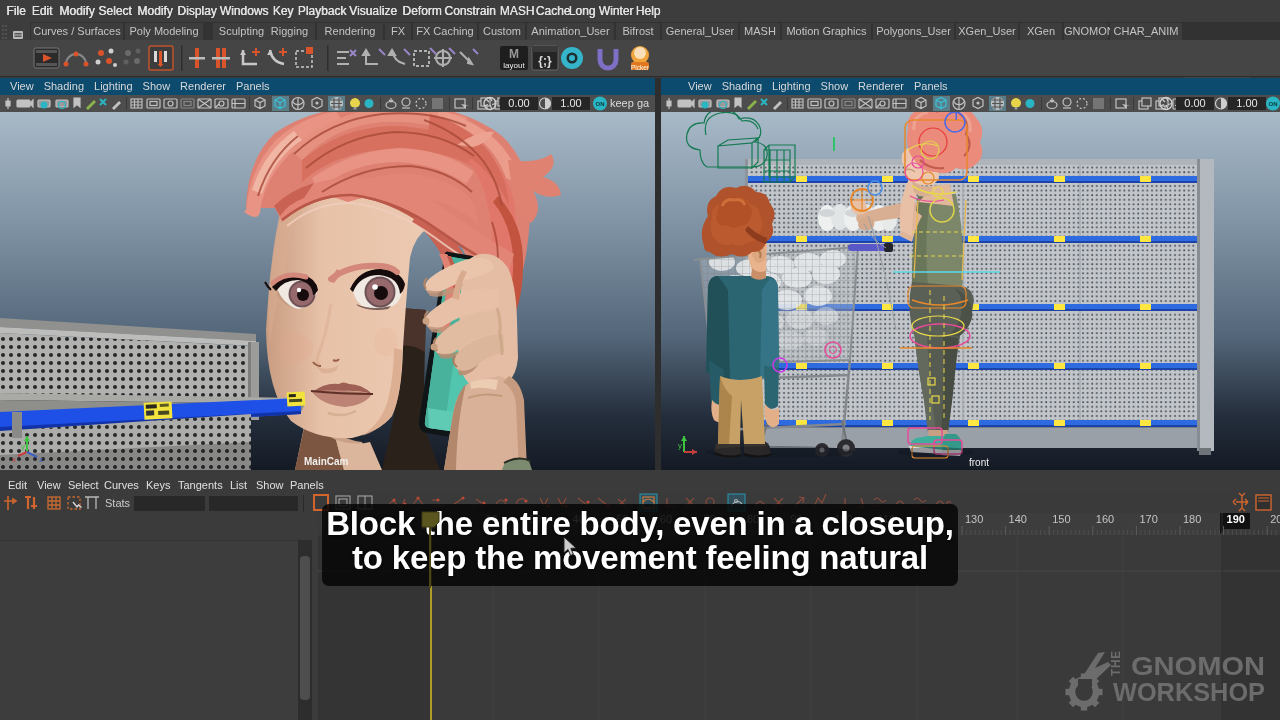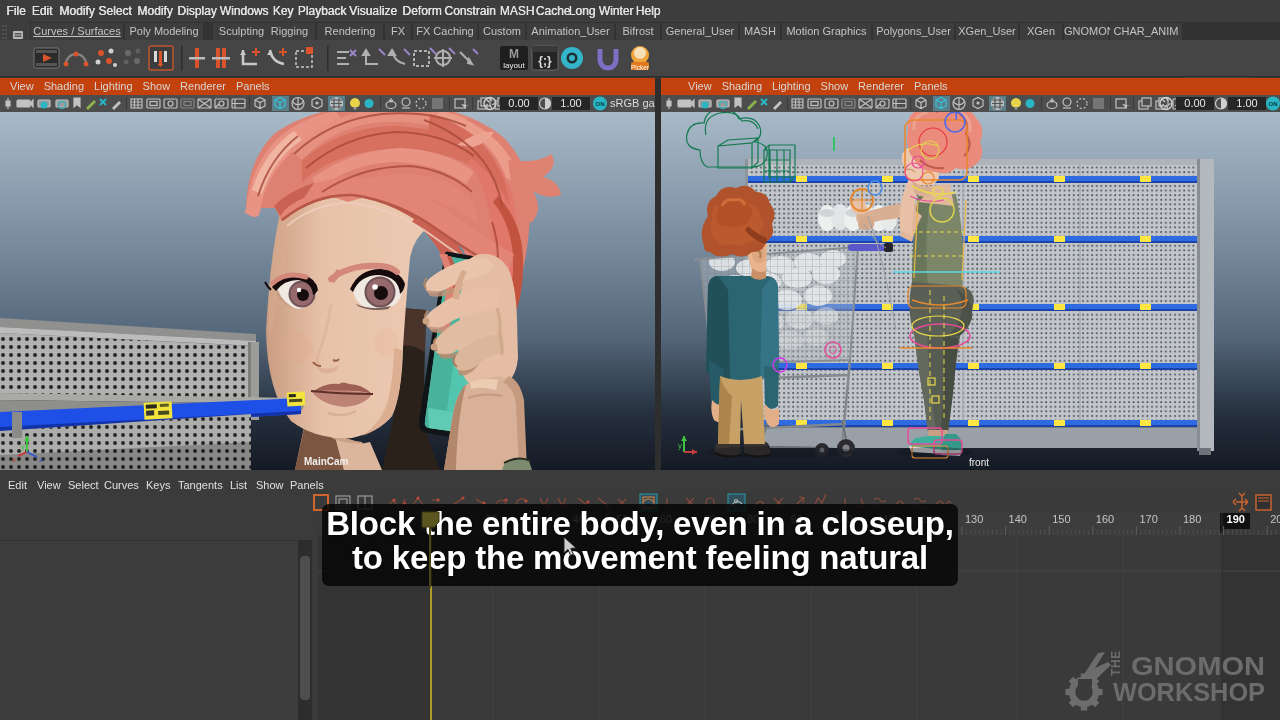--- a/index.html
+++ b/index.html
@@ -15,21 +15,21 @@
 #menubar span { position:absolute; top:0; transform:translateX(-50%); }
 #tabrow { left:0; top:22px; width:1280px; height:18px; background:#323232; }
 #tabrow .tab { position:absolute; top:1px; height:17px; background:#3d3d3d;
   color:#c4c4c4; font-size:11px; line-height:16px; text-align:center; }
 #tabrow .tab.active { color:#ffffff; font-weight:bold; background:#464646; }
 #shelfrow { left:0; top:40px; width:1280px; height:37px; background:#454545;
   border-bottom:1px solid #2c2c2c; }
 #lstrip { left:0; top:22px; width:30px; height:55px; background:#3d3d3d; }
 
 
-.pmenu { height:18px; background:#c2410c; color:#d8d8d8; font-size:11px; }
+.pmenu { height:18px; background:#0c4a6e; color:#d8d8d8; font-size:11px; }
 .pmenu span { margin-right:10px; }
 .ptool { height:29px; background:#4d4d4d; }
 #vdiv { left:655px; top:78px; width:6px; height:392px; background:#2e2e2e; }
 
 
 #gmenu { left:0; top:478px; width:320px; height:15px; background:#3b3b3b;
   color:#e0e0e0; font-size:11px; line-height:14px; }
 #gmenu span { position:absolute; top:0; }
 #bottombg { left:0; top:470px; width:1280px; height:250px; background:#3b3b3b; }
 #gpanel { left:0; top:540px; width:298px; height:180px; background:#3d3d3d;
@@ -65,21 +65,21 @@
       <span style="left:373px">Visualize</span>
 <span style="left:422px">Deform</span>
       <span style="left:470px">Constrain</span>
 <span style="left:517px">MASH</span>
       <span style="left:553px">Cache</span>
 <span style="left:601px">Long Winter</span>
       <span style="left:648px">Help</span>
 </div>
 
 <div class="abs" id="tabrow">
-<span class="tab" style="left:31px;width:92px;text-decoration:underline;">Curves / Surfaces</span>
+<span class="tab" style="left:31px;width:92px;">Curves / Surfaces</span>
 <span class="tab" style="left:125px;width:78px;">Poly Modeling</span>
 <span class="tab" style="left:205px;width:57px;margin-left:8px;">Sculpting</span>
 <span class="tab" style="left:264px;width:51px;">Rigging</span>
 <span class="tab" style="left:317px;width:66px;">Rendering</span>
 <span class="tab" style="left:385px;width:26px;">FX</span>
 <span class="tab" style="left:413px;width:64px;">FX Caching</span>
 <span class="tab" style="left:479px;width:46px;">Custom</span>
 <span class="tab" style="left:527px;width:87px;">Animation_User</span>
 <span class="tab" style="left:616px;width:44px;">Bifrost</span>
 <span class="tab" style="left:662px;width:76px;">General_User</span>
@@ -303,21 +303,21 @@
 <rect x="500" y="2" width="38" height="13" fill="#262626"></rect>
 <text x="519" y="12" font-size="11" fill="#e8e8e8" text-anchor="middle">0.00</text>
 <path d="M545,3 a5.5,5.5 0 0 1 0,11 Z" fill="#cfcfcf"></path>
           <circle cx="545" cy="8.5" r="5.5" fill="none" stroke="#cfcfcf" stroke-width="1.2"></circle>
 <rect x="552" y="2" width="38" height="13" fill="#262626"></rect>
 <text x="571" y="12" font-size="11" fill="#e8e8e8" text-anchor="middle">1.00</text>
 <circle cx="600" cy="8.5" r="7" fill="#2ab5c4"></circle>
           <text x="600" y="11" font-size="6" fill="#083a40" text-anchor="middle" font-weight="bold">ON</text>
 </g>
 </svg>
-<span style="position:absolute;left:610px;top:2px;font-size:11px;color:#dcdcdc;">sRGB ga</span>
+<span style="position:absolute;left:610px;top:2px;font-size:11px;color:#dcdcdc;">keep ga</span>
 </div>
 
 <div class="abs pmenu" style="left:661px;top:78px;width:619px;padding-left:27px;line-height:17px;">
 <span>View</span><span>Shading</span><span>Lighting</span><span>Show</span><span>Renderer</span><span>Panels</span>
 </div>
 <div class="abs ptool" id="rtool" style="left:661px;top:95px;width:619px;">
 <svg width="619" height="17" viewBox="0 0 619 17">
 <g stroke="#c2c2c2" stroke-width="1.2" fill="none">
 <path d="M8,3 v11 M6,6 h4 v5 h-4 Z" fill="#c2c2c2"></path>
 <rect x="17" y="5" width="13" height="7" rx="1" fill="#c2c2c2"></rect>
@@ -849,20 +849,39 @@
 <span style="left:8px">Edit</span>
       <span style="left:37px">View</span>
 <span style="left:68px">Select</span>
       <span style="left:104px">Curves</span>
 <span style="left:146px">Keys</span>
       <span style="left:178px">Tangents</span>
 <span style="left:230px">List</span>
       <span style="left:256px">Show</span>
 <span style="left:290px">Panels</span>
 </div>
+<div class="abs" id="gtoolbar" style="left:0;top:493px;width:320px;height:21px;">
+<svg width="320" height="21" viewBox="0 0 320 21">
+<g stroke="#d0662e" stroke-width="1.6" fill="none">
+<path d="M8,3 v14 M4,8 h9 M13,6 l3,2 -3,2 Z"></path>
+<path d="M28,4 v12 M34,4 v12 M25,4 h6 M31,13 h6" stroke-width="2.2"></path>
+</g>
+<g stroke="#c96a30" stroke-width="1.3" fill="none">
+<rect x="48" y="4" width="12" height="12"></rect>
+          <path d="M52,4 v12 M56,4 v12 M48,8 h12 M48,12 h12"></path>
+<rect x="68" y="4" width="12" height="12" stroke-dasharray="2.5,2"></rect>
+<path d="M88,4 v12 M96,4 v12 M85,4 h14" stroke="#b8b8b8"></path>
+</g>
+<path d="M73,9 l4,5 1.5,-2 3,2.5" stroke="#ddd" stroke-width="1.3" fill="none"></path>
+<text x="105" y="14" font-size="11" fill="#cccccc">Stats</text>
+<rect x="134" y="3" width="71" height="15" fill="#282828"></rect>
+<rect x="209" y="3" width="89" height="15" fill="#282828"></rect>
+<rect x="303" y="2" width="1" height="17" fill="#2a2a2a"></rect>
+</svg>
+</div>
 <div class="abs" id="gpanel"></div>
 <div class="abs" id="gscroll"></div>
 <div class="abs" id="gthumb"></div>
 <div class="abs" id="graph">
 <svg width="968" height="228" viewBox="0 0 968 228">
 <rect x="0" y="0" width="968" height="228" fill="#343434"></rect>
 <rect x="119" y="21" width="791" height="207" fill="#3a3a3a"></rect>
 <rect x="910" y="21" width="58" height="207" fill="#333333"></rect>
 
 <rect x="0" y="0" width="968" height="21" fill="#3a3a3a"></rect>

